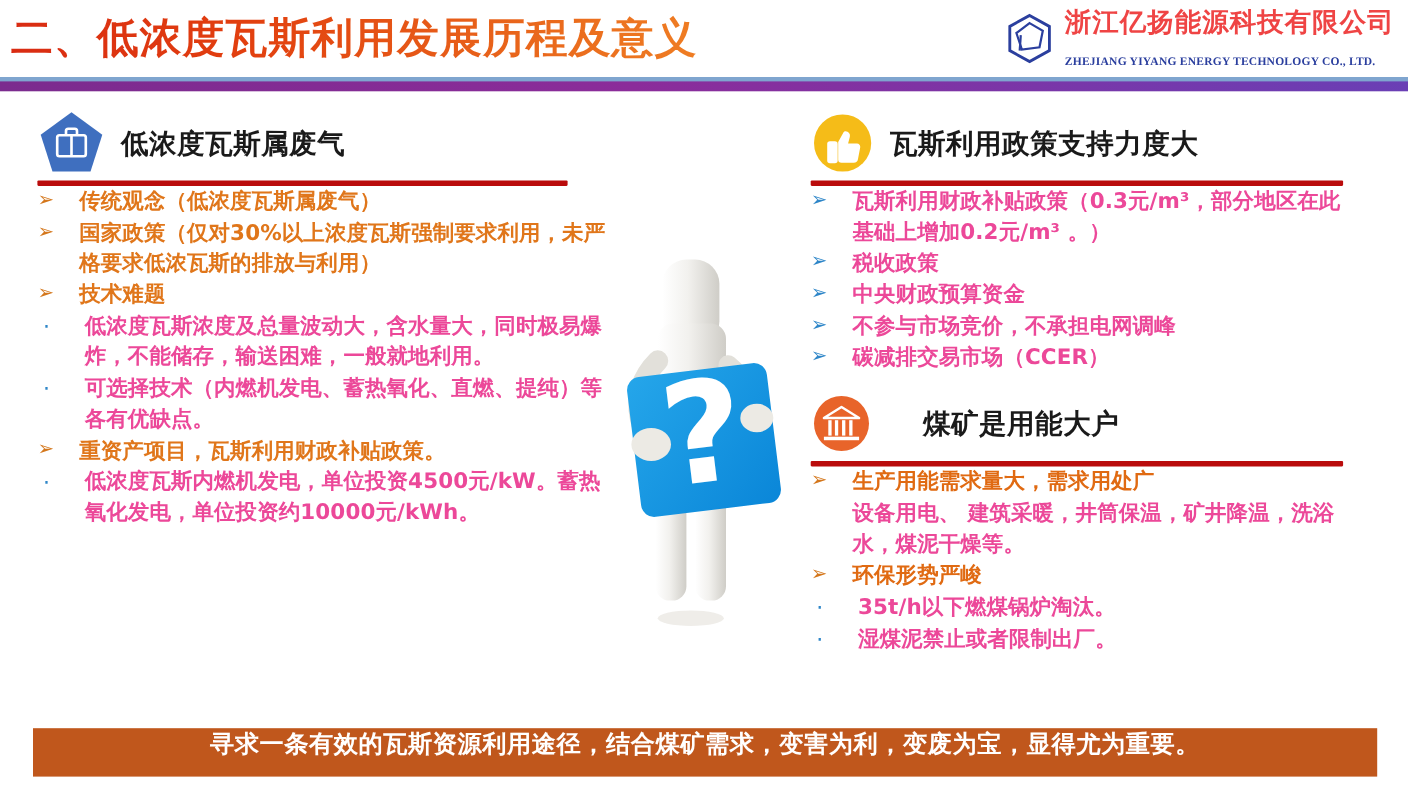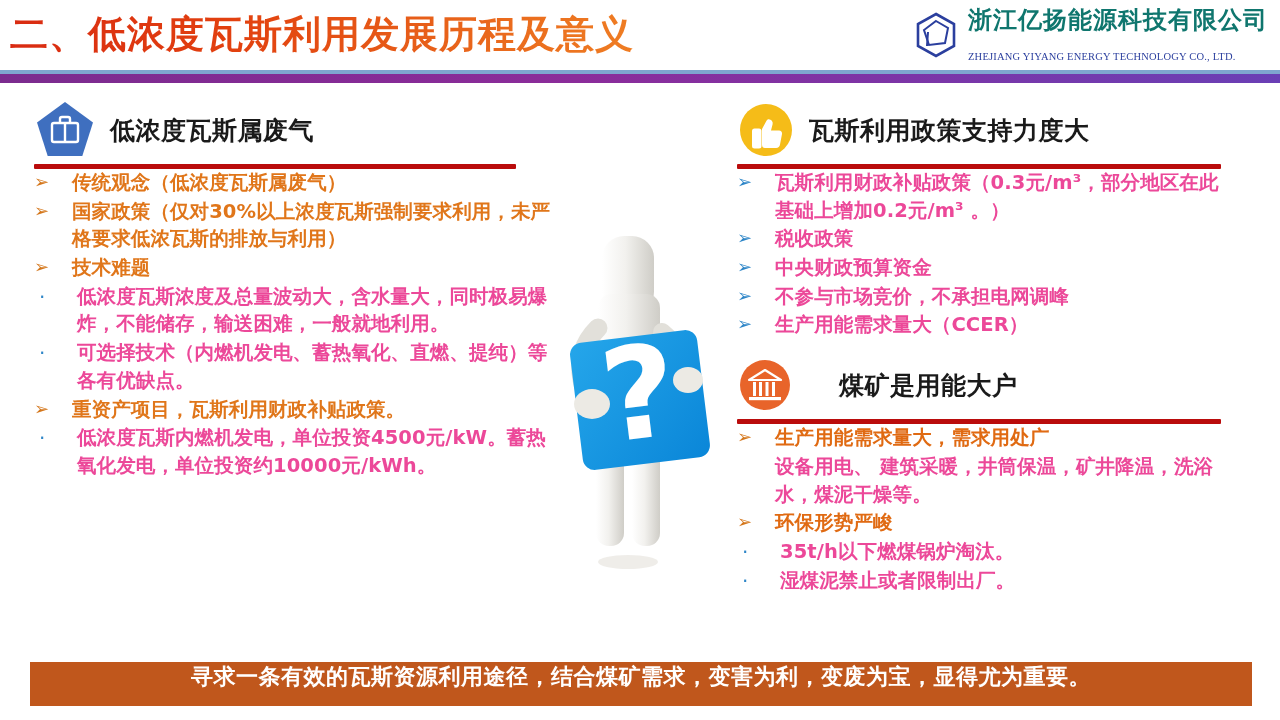--- a/index.html
+++ b/index.html
@@ -14,22 +14,22 @@
   .slide-title{
     position:absolute;left:10px;top:9px;
     font-size:38px;font-weight:bold;letter-spacing:1px;
     background:linear-gradient(90deg,#d92b12 0%,#e2400f 35%,#e8621a 70%,#ef7d23 100%);
     -webkit-background-clip:text;background-clip:text;color:transparent;
     -webkit-text-fill-color:transparent;white-space:nowrap;
   }
   .logo-wrap{position:absolute;right:12px;top:8px;display:flex;align-items:center;gap:10px;}
   .logo-mark{width:44px;height:46px;flex:none;}
   .logo-text{display:flex;flex-direction:column;line-height:1;}
-  .logo-cn{font-size:24px;font-weight:bold;color:#0f766e;letter-spacing:1px;white-space:nowrap;}
-  .logo-en{font-size:10.5px;font-weight:normal;color:#2b3f9e;letter-spacing:.2px;
+  .logo-cn{font-size:24px;font-weight:bold;color:#ef4444;letter-spacing:1px;white-space:nowrap;}
+  .logo-en{font-size:10.5px;font-weight:bold;color:#2b3f9e;letter-spacing:.2px;
            font-family:"Liberation Serif","DejaVu Serif",serif;white-space:nowrap;margin-top:20px;}
 
   .rule-blue{position:absolute;left:0;top:70px;width:1280px;height:5px;background:#7fa5cf;}
   .rule-purple{position:absolute;left:0;top:74px;width:1280px;height:9px;
                background:linear-gradient(90deg,#7b2b8e 0%,#8b2c9a 45%,#6a3fb5 100%);}
 
   
   .col-left{position:absolute;left:34px;top:98px;width:520px;}
   .col-right{position:absolute;left:737px;top:98px;width:500px;}
 
@@ -196,21 +196,21 @@
       <li>
         <span class="mk arrow">➢</span>
         <span class="btxt c-blue">中央财政预算资金</span>
       </li>
       <li>
         <span class="mk arrow">➢</span>
         <span class="btxt c-blue">不参与市场竞价，不承担电网调峰</span>
       </li>
       <li>
         <span class="mk arrow">➢</span>
-        <span class="btxt c-blue">生产用能需求量大（CCER）</span>
+        <span class="btxt c-blue">碳减排交易市场（CCER）</span>
       </li>
     </ul>
 
     <div class="sec-head sec-head-2">
       <svg class="badge" width="56" height="56" viewBox="0 0 56 56">
         <circle cx="28" cy="28" r="25" fill="#e8642a"></circle>
         <path d="M28 13 L44 23 H12 Z" fill="none" stroke="#ffffff" stroke-width="2.2" stroke-linejoin="round"></path>
         <rect x="16" y="25" width="3" height="14" fill="#ffffff"></rect>
         <rect x="22" y="25" width="3" height="14" fill="#ffffff"></rect>
         <rect x="28.5" y="25" width="3" height="14" fill="#ffffff"></rect>

